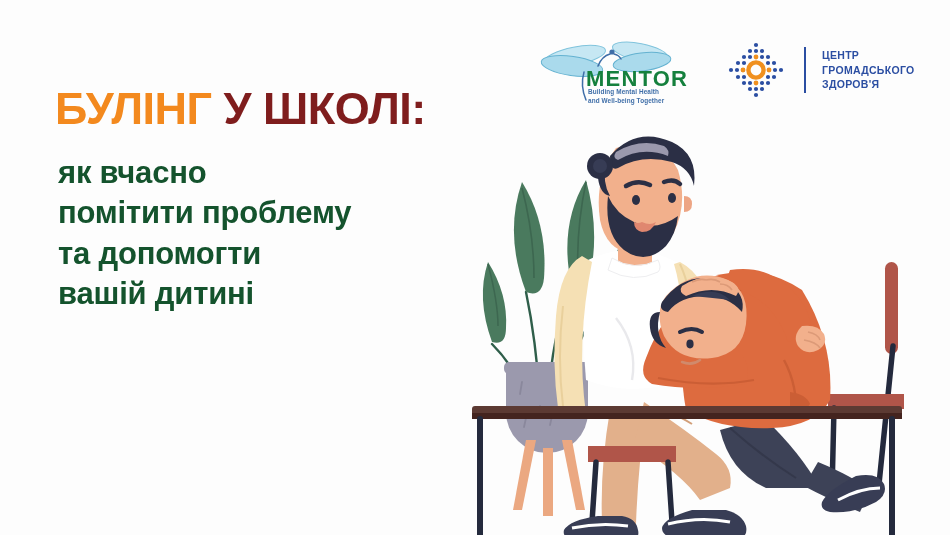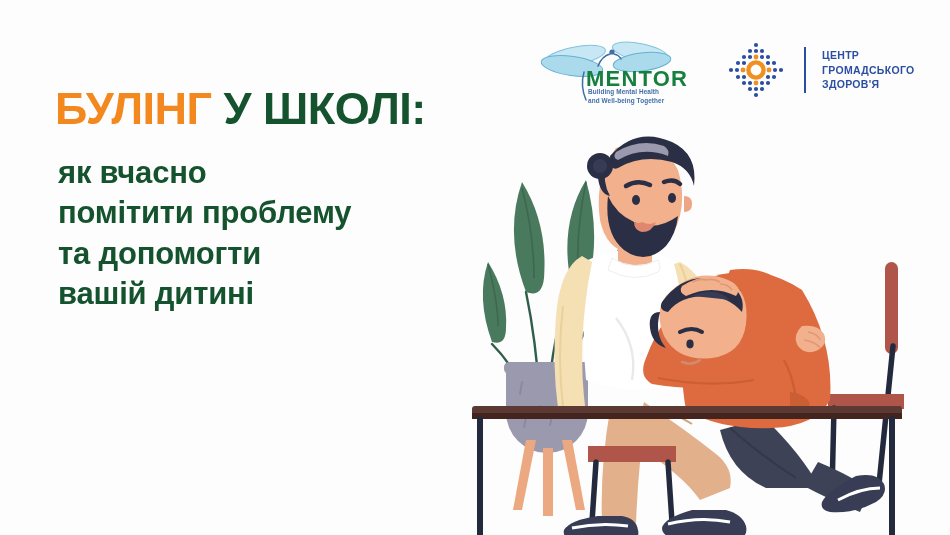--- a/index.html
+++ b/index.html
@@ -32,21 +32,21 @@
     letter-spacing:.3px;white-space:pre-line;text-transform:uppercase;
   }
 
   
   .headline{position:absolute;left:55px;top:86px;}
   .title{
     font-size:45px;font-weight:800;line-height:1;letter-spacing:-.5px;
     margin:0;white-space:nowrap;
   }
   .t-orange{color:#f3891e;}
-  .t-blue{color:#14532d;}
+  .t-blue{color:#7f1d1d;}
   .subtitle{
     margin:22px 0 0 3px;font-size:31px;font-weight:700;color:#14532d;
     line-height:1.30;letter-spacing:-.2px;white-space:pre-line;
   }
 
   
   .illustration{position:absolute;left:430px;top:110px;width:520px;height:425px;}
   .illustration svg{display:block;width:100%;height:100%;}
 </style>
 </head>

